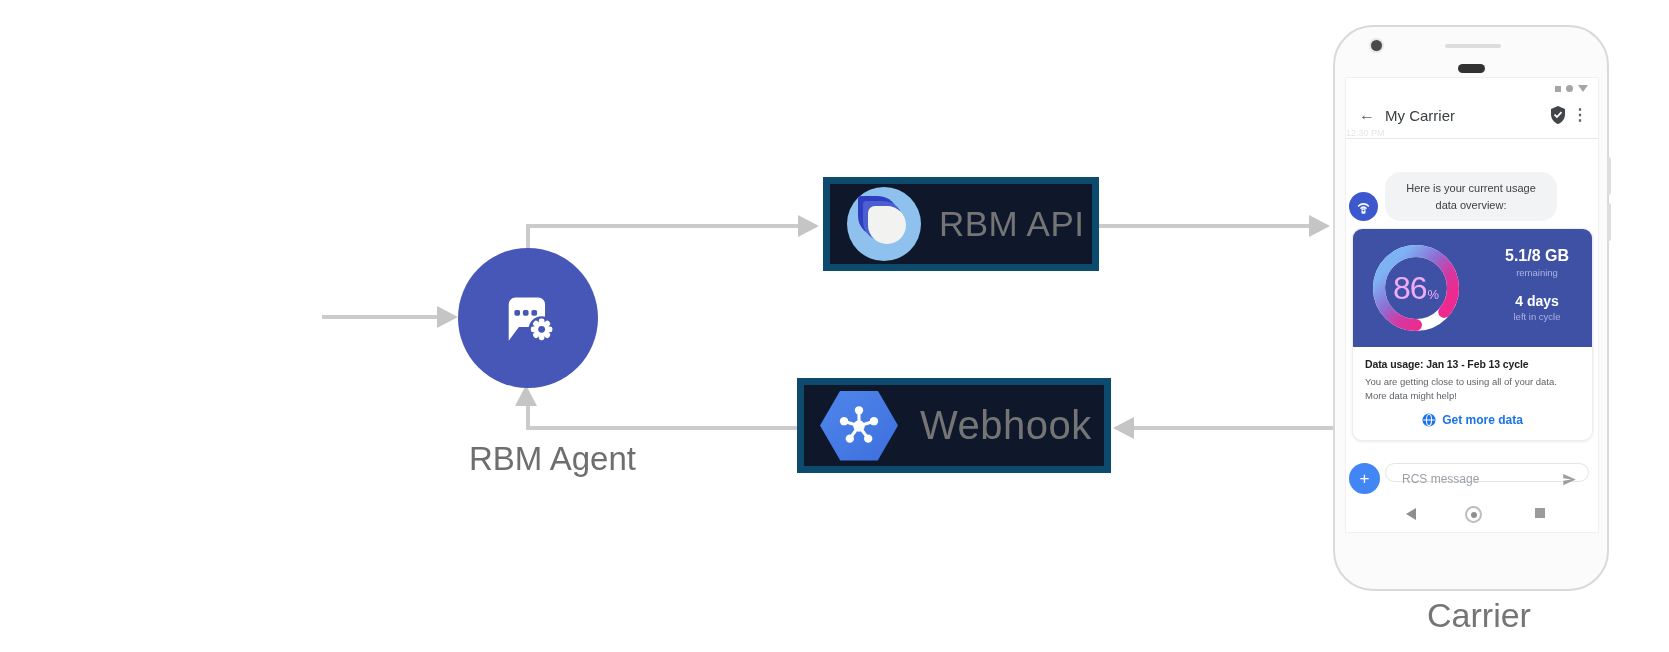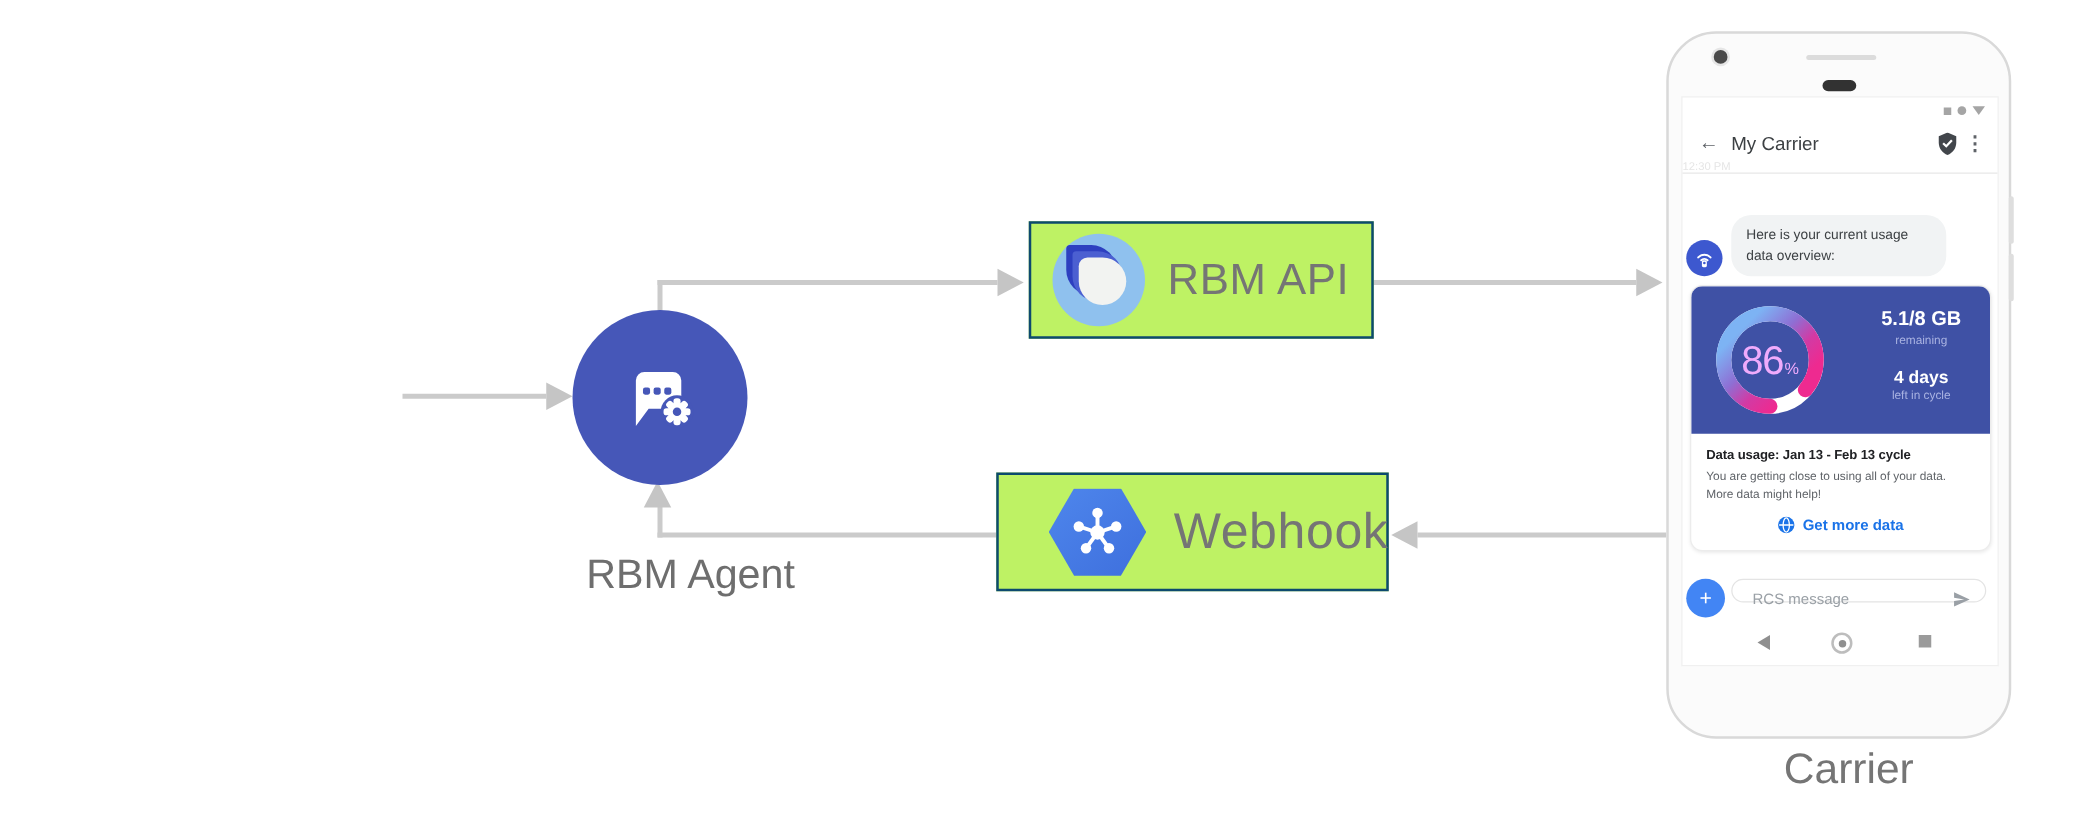--- a/index.html
+++ b/index.html
@@ -1,23 +1,23 @@
 <!DOCTYPE html>
 <html><head>
 <meta charset="utf-8">
 <style>
   html,body{margin:0;padding:0;background:#fff;}
   .canvas{position:relative;width:1669px;height:652px;background:#fff;overflow:hidden;
           font-family:"Liberation Sans",sans-serif;}
   
-  .dbox{position:absolute;background:#bef264;border:2px solid #0c4a6e;display:flex;align-items:center;box-sizing:border-box;}
+  .dbox{position:absolute;background:#0f172a;border:7px solid #0c4a6e;display:flex;align-items:center;box-sizing:border-box;}
   .dlabel{font-weight:300;color:#6e6e6e;letter-spacing:.5px;}
   .ext-box{left:50px;top:272px;width:272px;height:93px;justify-content:center;font-size:33px;}
   .api-box{left:823px;top:177px;width:276px;height:94px;padding-left:17px;}
-  .hook-box{left:797px;top:378px;width:314px;height:95px;padding-left:40px;}
+  .hook-box{left:797px;top:378px;width:314px;height:95px;padding-left:16px;}
   .api-box .dlabel{font-size:35px;margin-left:18px;color:#757575;}
   .hook-box .dlabel{font-size:40px;margin-left:22px;color:#757575;}
   .agent-circle{position:absolute;left:458px;top:248px;width:140px;height:140px;border-radius:50%;
                 background:#4657b8;display:flex;align-items:center;justify-content:center;}
   .agent-label{position:absolute;left:430px;top:440px;width:245px;text-align:center;font-size:33px;
                font-weight:300;color:#6e6e6e;}
   .messages-label{position:absolute;left:1341px;top:596px;width:276px;text-align:center;font-size:34px;
                   font-weight:300;color:#757575;}
   
   .aline{position:absolute;background:#cbcbcb;}
@@ -49,21 +49,21 @@
   .st-tri{width:0;height:0;border-left:5px solid transparent;border-right:5px solid transparent;border-top:7px solid #a5a5a5;}
   .chat-header{position:absolute;left:0;top:0;right:0;height:60px;border-bottom:1px solid #e8e8e8;}
   .back-arrow{position:absolute;left:13px;top:28px;font-size:16px;color:#5f6368;}
   .chat-title{position:absolute;left:39px;top:29px;font-size:15px;color:#3c4043;}
   .shield{position:absolute;right:32px;top:28px;}
   .menu-dots{position:absolute;right:10px;top:27px;font-size:16px;color:#5f6368;font-weight:bold;letter-spacing:0;}
   .time-faint{position:absolute;left:0;right:0;top:50px;text-align:left;font-size:9px;color:rgba(180,180,180,.35);}
   .avatar{position:absolute;left:3px;top:114px;width:29px;height:29px;border-radius:50%;background:#3d58cf;
           display:flex;align-items:center;justify-content:center;}
   .bubble{position:absolute;left:39px;top:94px;width:148px;background:#f1f3f4;border-radius:16px;
-          padding:8px 12px;font-size:11px;line-height:1.5;color:#3c4043;}
+          padding:8px 12px;font-size:11px;line-height:1.5;color:#3c4043;text-align:center;}
   .card{position:absolute;left:6px;top:150px;width:241px;border-radius:10px;background:#fff;border:1px solid #ececec;
         box-shadow:0 1px 3px rgba(0,0,0,.08);overflow:hidden;box-sizing:border-box;}
   .card-top{position:relative;height:118px;background:#3f51a5;}
   .gauge{position:absolute;left:13px;top:9px;width:100px;height:100px;}
   .gauge-txt{position:absolute;left:13px;top:9px;width:100px;height:100px;display:flex;align-items:center;justify-content:center;color:#f0abfc;}
   .gauge-num{font-size:32px;font-weight:300;letter-spacing:-1px;}
   .gauge-pct{font-size:13px;margin-top:12px;margin-left:1px;}
   .card-col{position:absolute;right:8px;top:18px;width:94px;text-align:center;color:#fff;}
   .col-big{font-size:16px;font-weight:bold;}
   .col-small{font-size:9.5px;color:#aab3e2;margin-top:2px;}

